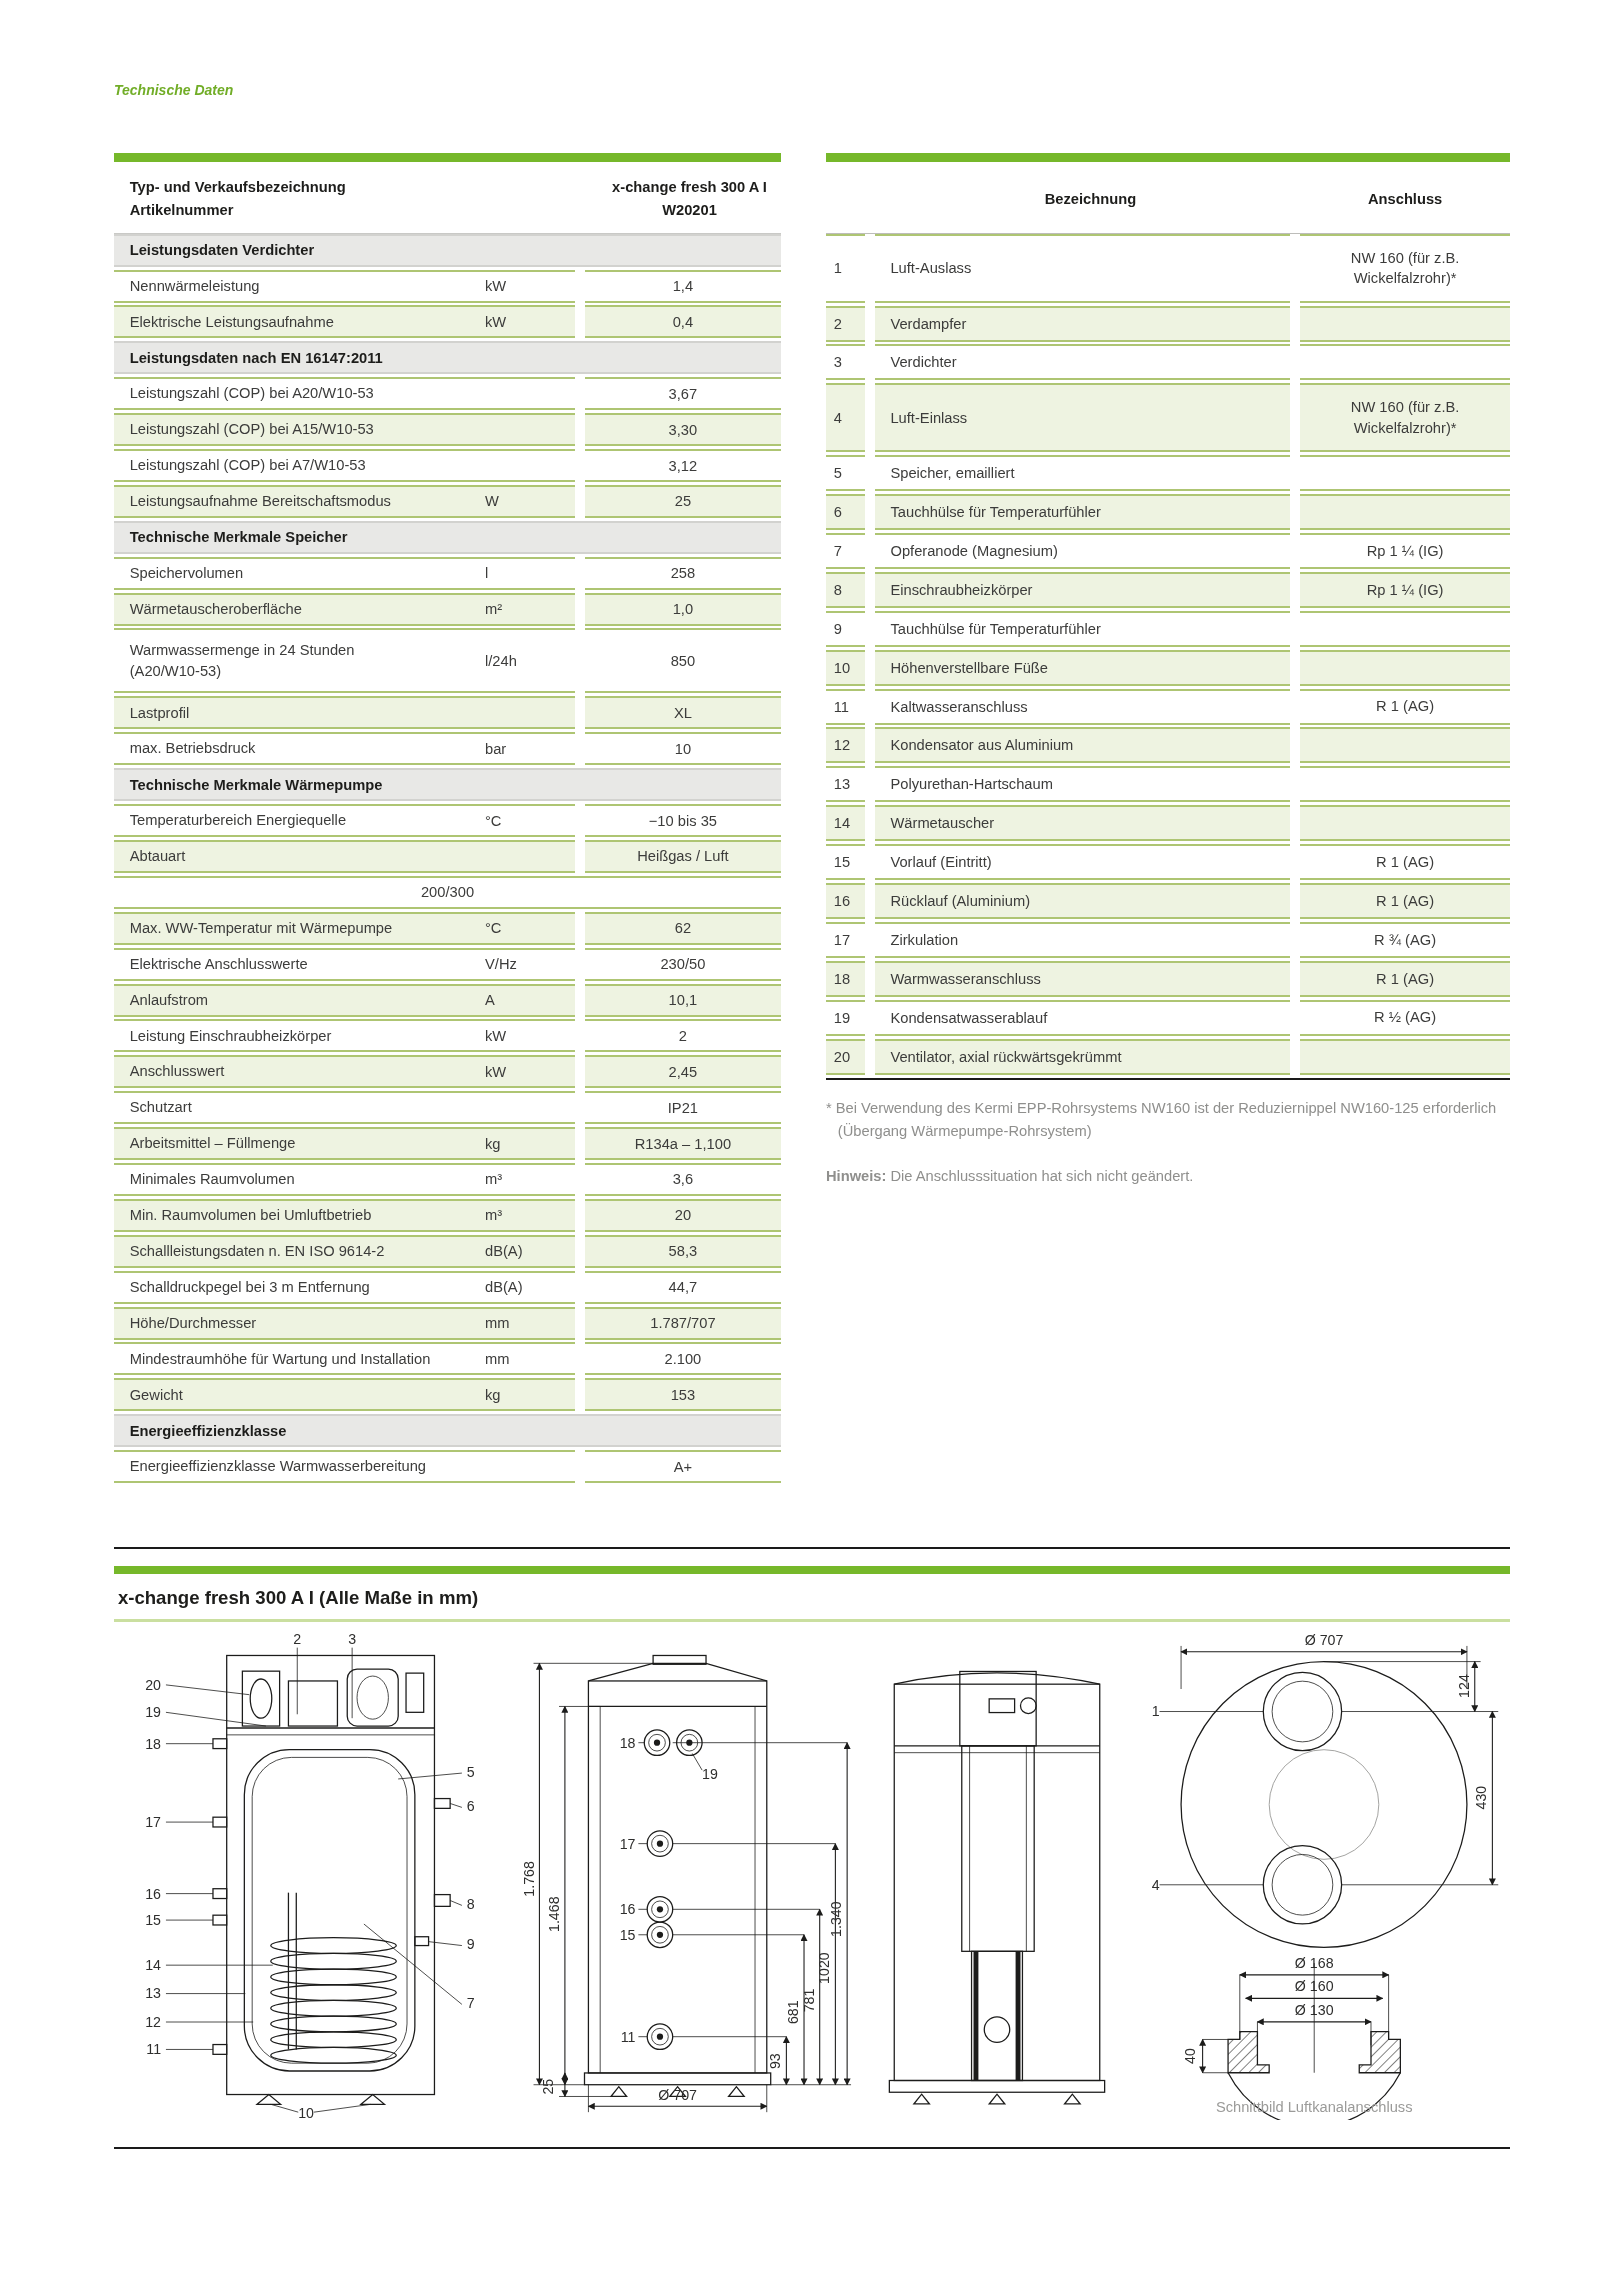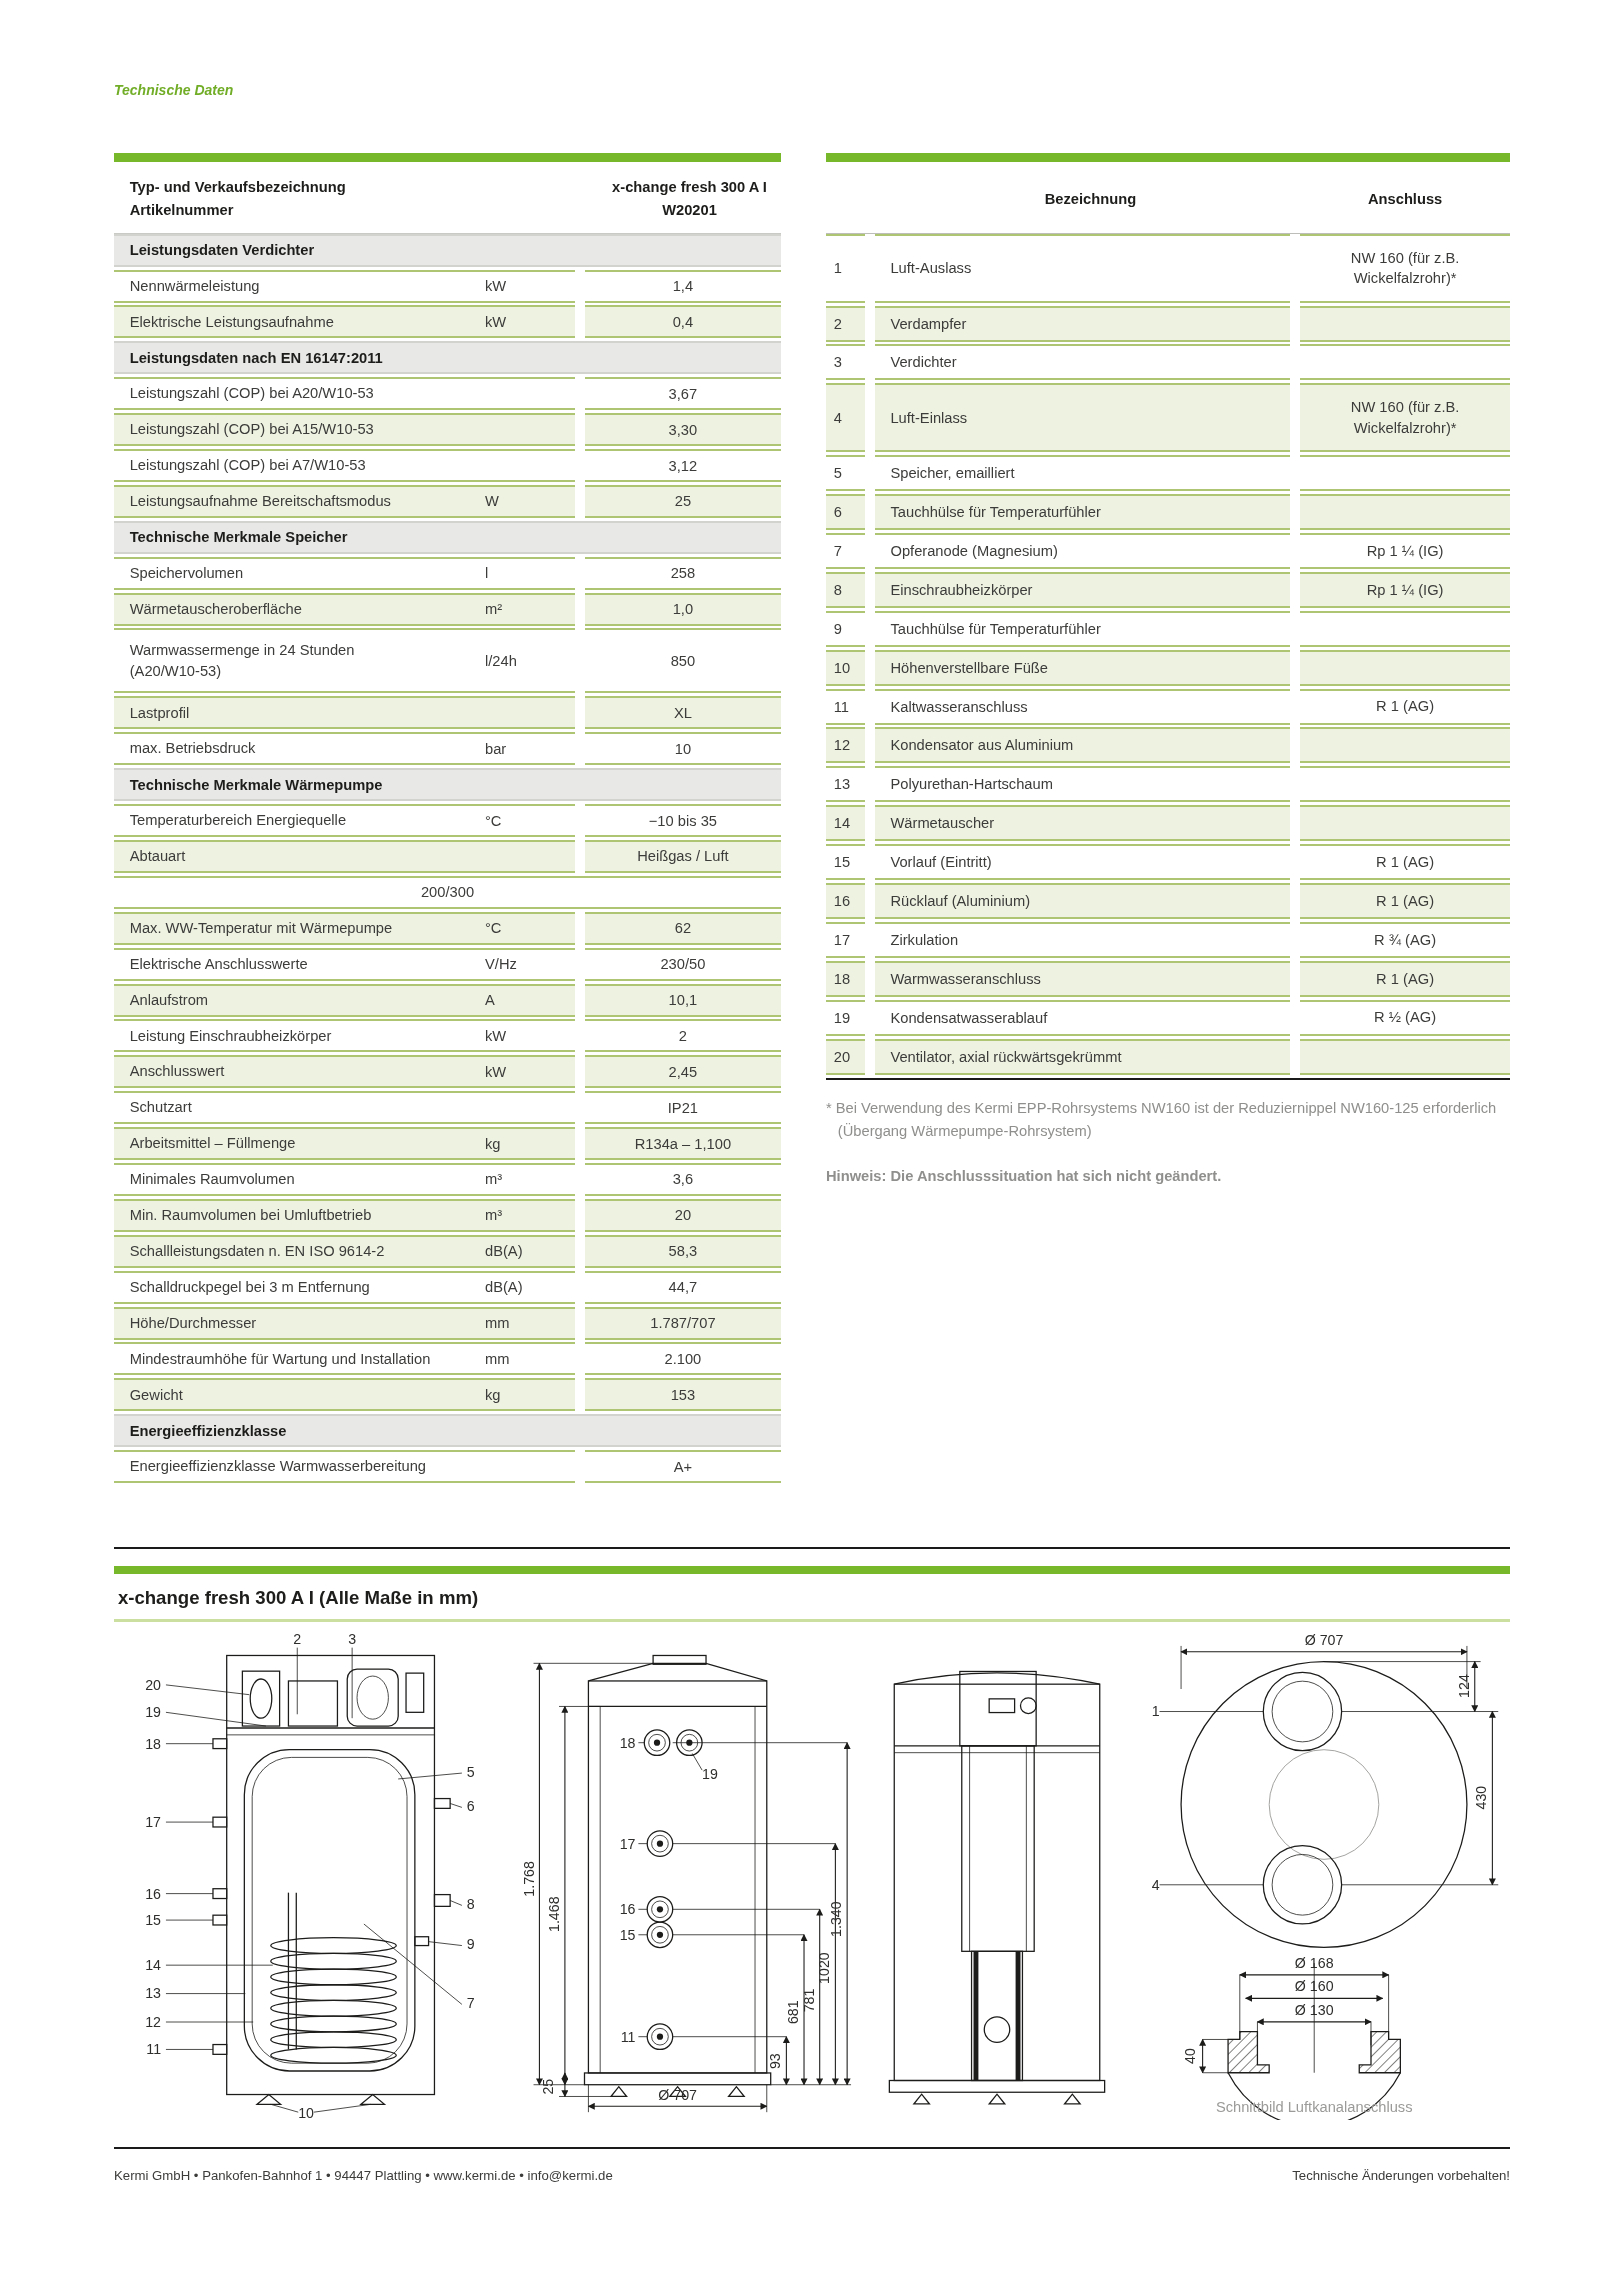--- a/index.html
+++ b/index.html
@@ -47,21 +47,21 @@
   .rrow { display:flex; gap:9.8px; margin-bottom:2.9px; }
   .rno, .rname, .rconn { min-height:36px; display:flex; align-items:center;
     border-top:2px solid #aec573; border-bottom:2px solid #aec573; background:#fff; }
   .rno { width:39px; padding-left:7.8px; }
   .rname { width:416px; padding-left:15.7px; }
   .rconn { width:210px; justify-content:center; text-align:center; line-height:1.4; }
   .rrow.g .rno, .rrow.g .rname, .rrow.g .rconn { background:#eef3e1; }
   .rrow.tall .rno, .rrow.tall .rname, .rrow.tall .rconn { min-height:69px; }
 
   .footnote { margin:17.6px 0 0 0; color:#8f8f8d; line-height:1.55; padding-left:11.8px; text-indent:-11.8px; width:676px; }
-  .hint { margin:25.5px 0 0 0; color:#8f8f8d;font-weight:bold; }
+  .hint { margin:25.5px 0 0 0; color:#8f8f8d; }
   .hint b { color:#8f8f8d; }
 
   .rule { position:absolute; left:114px; width:1396px; border:0; border-top:2.9px solid #1a1a1a; margin:0; }
   .rule-1 { top:1547px; }
   .rule-2 { top:2147px; }
 
   .dimsec { position:absolute; top:1566px; left:114px; width:1396px; }
   .gbar2 { height:7.8px; background:#76b82a; }
   .dimtitle { margin:13.7px 0 9.8px 3.9px; font-size:18.6px; color:#1d1d1b; }
   .subrule { height:2.9px; background:#cadfa0; margin-bottom:7.8px; }
@@ -733,18 +733,14 @@
         <line class="thin" x1="180" y1="340" x2="180" y2="452"></line>
         <path class="ln" d="M92,452 A100,105 0 0 0 268,452"></path>
 
         <text class="cap" x="180" y="492" text-anchor="middle">Schnittbild Luftkanalanschluss</text>
       </svg>
     </div>
   </div>
 
   <hr class="rule rule-2">
 
-  <div class="footer">
-    <span>Kermi GmbH • Pankofen-Bahnhof 1 • 94447 Plattling • www.kermi.de • info@kermi.de</span>
-    <span>Technische Änderungen vorbehalten!</span>
-  </div>
 </div>
 
 
 </body></html>

